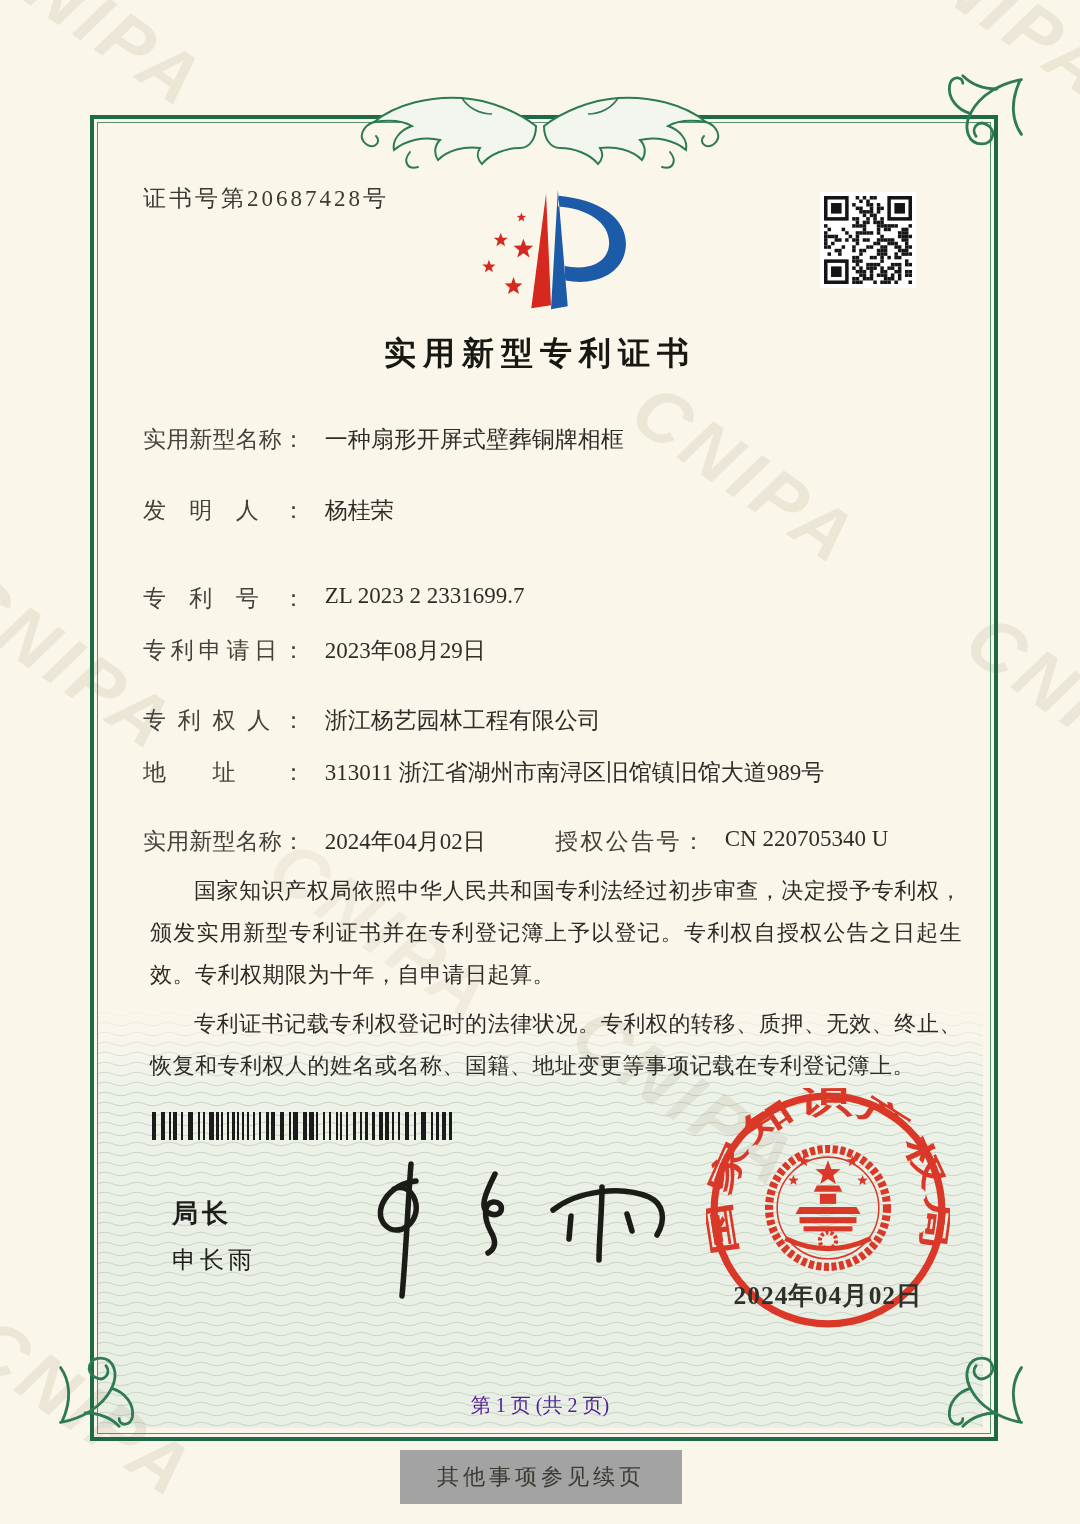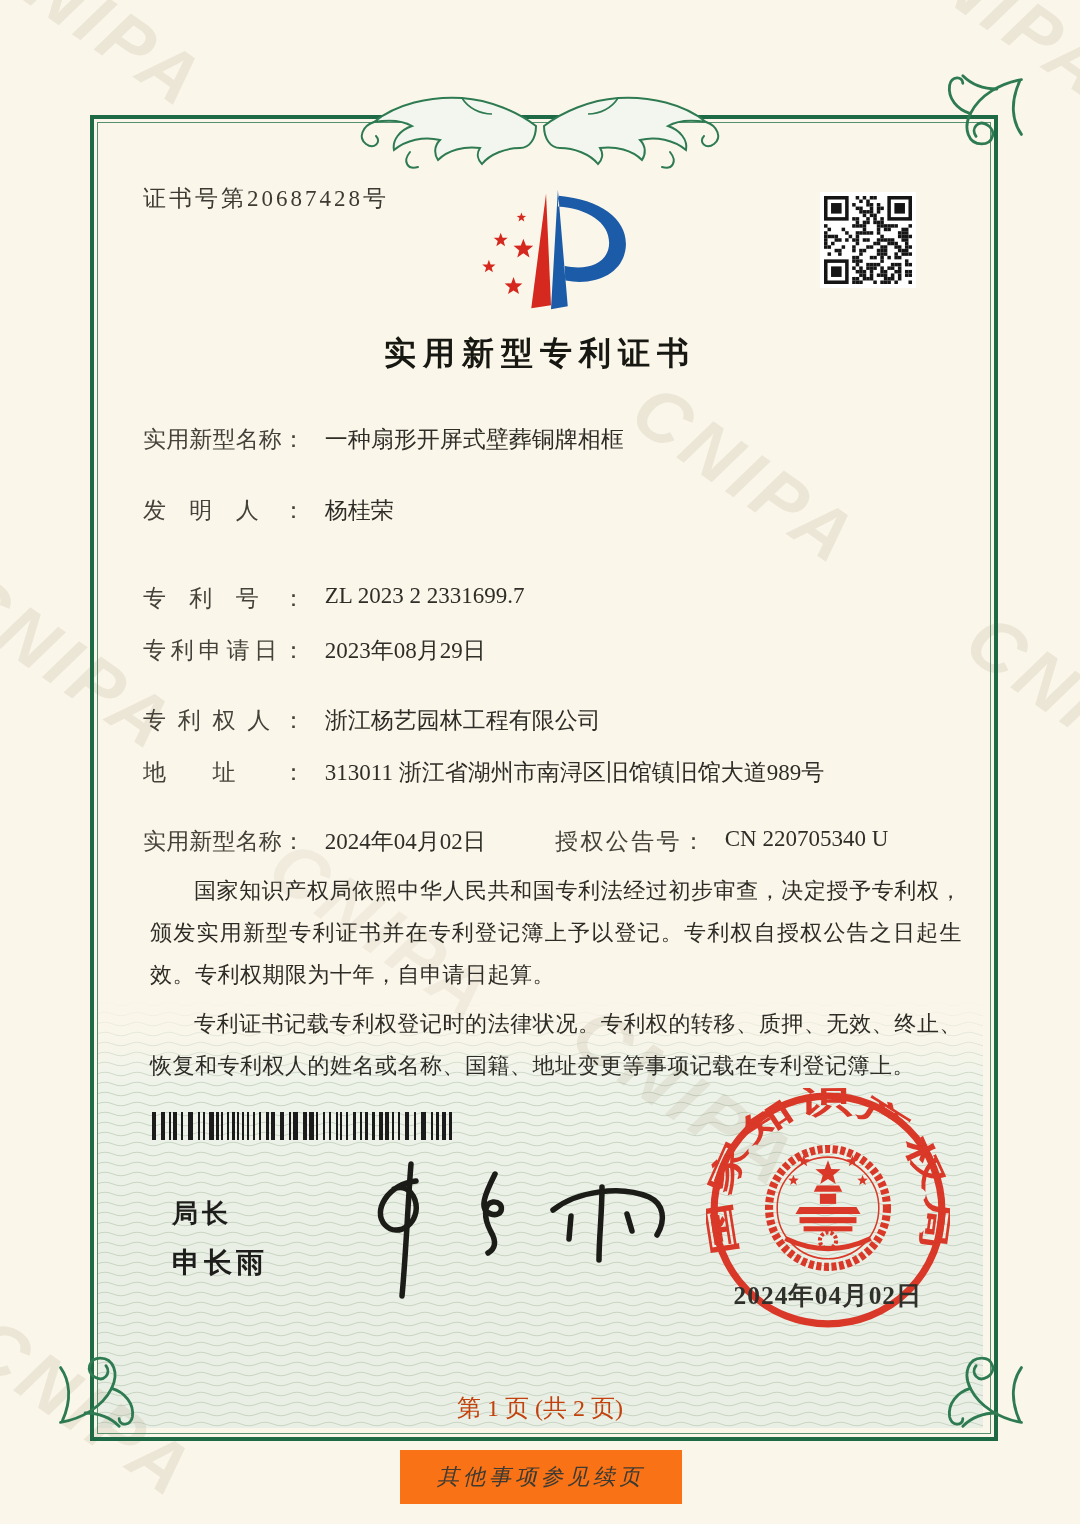--- a/index.html
+++ b/index.html
@@ -34,27 +34,27 @@
   .r1{top:424px;} .r2{top:495px;} .r3{top:565px;margin-top:18px;} .r4{top:635px;} .r5{top:705px;}
   .r6{top:757px;} .r7{top:826px;}
   .pair2{position:absolute;left:412px;top:0;white-space:nowrap;}
   .pair2 .lab{width:150px;}
   .paras{left:150px;top:870px;width:812px;font-size:22px;line-height:1.92;color:#2e2c27;
          letter-spacing:0.5px;}
   .paras p{margin:0 0 6px 0;text-indent:2em;text-align:justify;}
   #barcode{left:150px;top:1112px;}
   .director{left:172px;top:1196px;font-family:Liberation Serif, serif;font-weight:bold;
             font-size:26px;color:#1d1d1b;letter-spacing:4px;}
-  .director-name{left:172px;top:1244px;font-family:"Liberation Sans",sans-serif;font-weight:bold;
-            font-size:28px;color:#1d1d1b;letter-spacing:4px;}
+  .director-name{left:172px;top:1244px;font-family:"Liberation Sans",sans-serif;font-weight:normal;
+            font-size:24px;color:#1d1d1b;letter-spacing:4px;}
   #signature{left:315px;top:1158px;}
   #seal{left:706px;top:1088px;}
-  .page-info{left:90px;top:1392px;width:900px;text-align:center;font-size:24px;color:#c2410c;}
-  .continuation{left:400px;top:1450px;width:282px;height:54px;background:#f97316;
-      text-align:center;line-height:54px;font-size:22px;font-style:italic;letter-spacing:4px;color:#3c3a33;}
+  .page-info{left:90px;top:1392px;width:900px;text-align:center;font-size:20px;color:#4c1d95;}
+  .continuation{left:400px;top:1450px;width:282px;height:54px;background:#a3a3a3;
+      text-align:center;line-height:54px;font-size:22px;letter-spacing:4px;color:#3c3a33;}
 </style>
 </head>
 <body>
 
 <div class="wm" style="left:-35px;top:-25px;">CNIPA</div>
 <div class="wm" style="left:872px;top:-35px;">CNIPA</div>
 <div class="wm" style="left:618px;top:432px;">CNIPA</div>
 <div class="wm" style="left:-65px;top:618px;">CNIPA</div>
 <div class="wm" style="left:255px;top:888px;opacity:.7;">CNIPA</div>
 <div class="wm" style="left:558px;top:1055px;z-index:1;">CNIPA</div>

